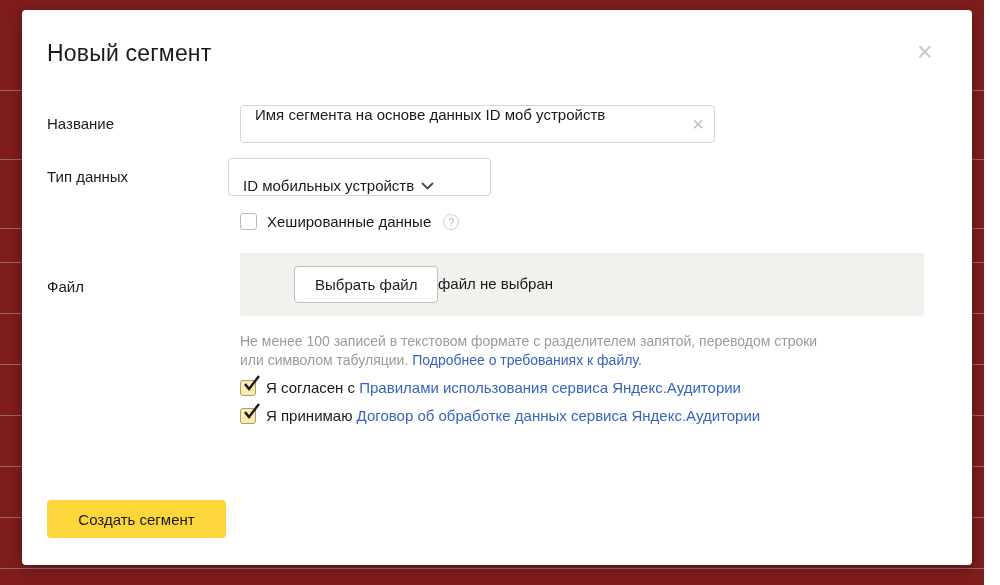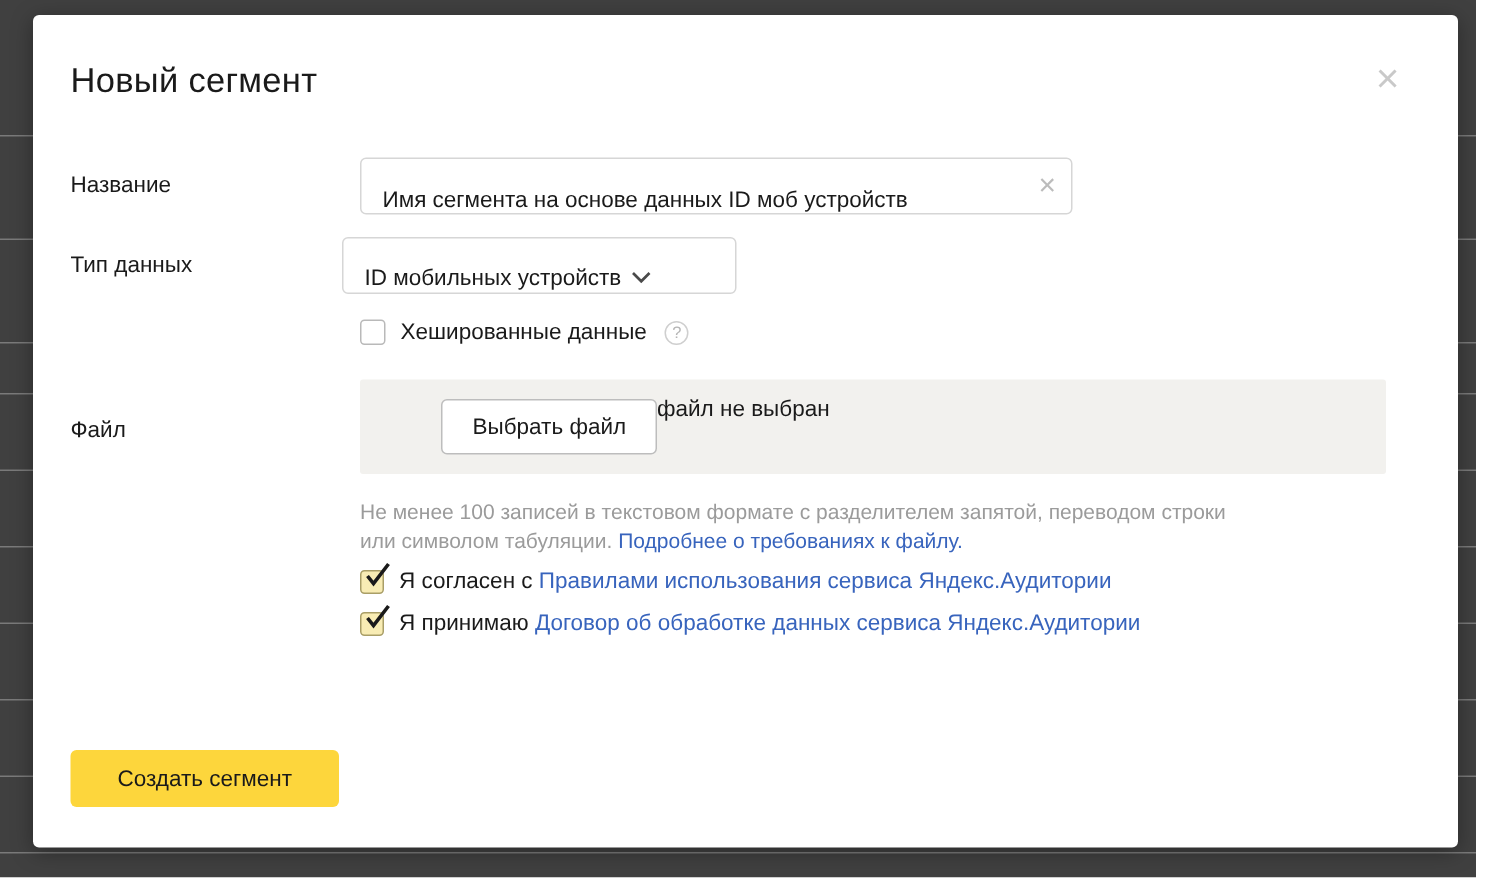--- a/index.html
+++ b/index.html
@@ -1,35 +1,35 @@
 <!DOCTYPE html>
 <html><head>
 <meta charset="utf-8">
 <style>
   * { margin:0; padding:0; box-sizing:border-box; }
   html,body { width:1000px; height:585px; }
   body { font-family:"Liberation Sans","DejaVu Sans",sans-serif; color:#222; }
-  .stage { position:relative; width:984px; height:585px; overflow:hidden; background:#404040; }
+  .stage { position:relative; width:984px; height:585px; overflow:hidden; background:#7f1d1d; }
 
   
   .backdrop-line { position:absolute; left:0; width:1000px; height:1px; background:#a9a9a9; opacity:.55; }
   .backdrop-dot { position:absolute; width:22px; height:22px; border-radius:50%; background:#3d3d3d; left:989px; }
 
   
   .modal { position:absolute; left:22px; top:10px; width:950px; height:555px;
            background:#fff; border-radius:4px; box-shadow:0 3px 14px rgba(0,0,0,.35); }
   .modal-title { position:absolute; left:25px; top:30px; font-size:23px; color:#1a1a1a; letter-spacing:.2px; }
   .close-btn { position:absolute; top:30px; right:34px; width:26px; height:26px; cursor:pointer;
                color:#c9c9c9; font-size:27px; line-height:24px; text-align:center; font-weight:400; }
 
   .row-label { position:absolute; left:25px; font-size:15px; color:#1a1a1a; }
 
   .name-input { position:absolute; left:218px; top:95px; width:475px; height:38px;
                 border:1px solid #d6d6d6; border-radius:4px; background:#fff;
-                display:flex; align-items:flex-end; padding:0 52px 0 14px; }
+                display:flex; align-items:flex-start; padding:0 52px 0 14px; }
   .name-input .value { font-size:15px; color:#1a1a1a; white-space:nowrap; }
   .clear-icon { position:absolute; right:10px; top:8px; color:#bcbcbc; font-size:20px; line-height:20px; cursor:pointer; }
 
   .select-box { position:absolute; left:206px; top:148px; width:263px; height:38px;
                 border:1px solid #d6d6d6; border-radius:4px; background:#fff; cursor:pointer;
                 display:flex; align-items:center; padding:16px 12px 0 14px; }
   .select-box .value { font-size:15px; color:#1a1a1a; white-space:nowrap; }
   .chevron { margin-left:7px; display:inline-block; }
 
   .hashed-row { position:absolute; left:218px; top:203px; display:flex; align-items:center; }
@@ -37,21 +37,21 @@
   .hashed-row .lbl { font-size:15px; color:#1a1a1a; margin-left:10px; }
   .help-icon { margin-left:12px; width:16px; height:16px; border:1px solid #cfcfcf; border-radius:50%;
                color:#b5b5b5; font-size:11px; line-height:14px; text-align:center; cursor:pointer; }
 
   .file-area { position:absolute; left:218px; top:243px; width:684px; height:63px;
                background:#f2f1ee; border-radius:2px; }
   .file-btn { position:absolute; left:18px; top:13px; height:37px; padding:0 20px;
               background:#fff; border:1px solid #bdbdbd; border-radius:4px;
               font-size:15px; color:#1a1a1a; display:flex; align-items:center; cursor:pointer;
               font-family:"Liberation Sans","DejaVu Sans",sans-serif;margin-left:36px; }
-  .file-status { position:absolute; left:198px; top:11px; font-size:15px; color:#1a1a1a; }
+  .file-status { position:absolute; left:198px; top:22px; font-size:15px; color:#1a1a1a; }
 
   .note { position:absolute; left:218px; top:322px; width:585px; font-size:14px; line-height:19px; color:#9b9b9b; }
   a.lnk { color:#3864bd; text-decoration:none; cursor:pointer; }
 
   .agree-row { position:absolute; left:218px; display:flex; align-items:flex-start; font-size:15px; line-height:20px; }
   .checkbox.checked { width:16px; height:16px; background:#f8ecb4; border:1px solid #a99e67; position:relative; margin-top:2px; }
   .checkbox.checked svg { position:absolute; left:1px; top:-6px; overflow:visible; }
   .agree-row .txt { margin-left:10px; color:#1a1a1a; }
 
   .btn-submit { position:absolute; left:25px; top:490px; width:179px; height:38px;

